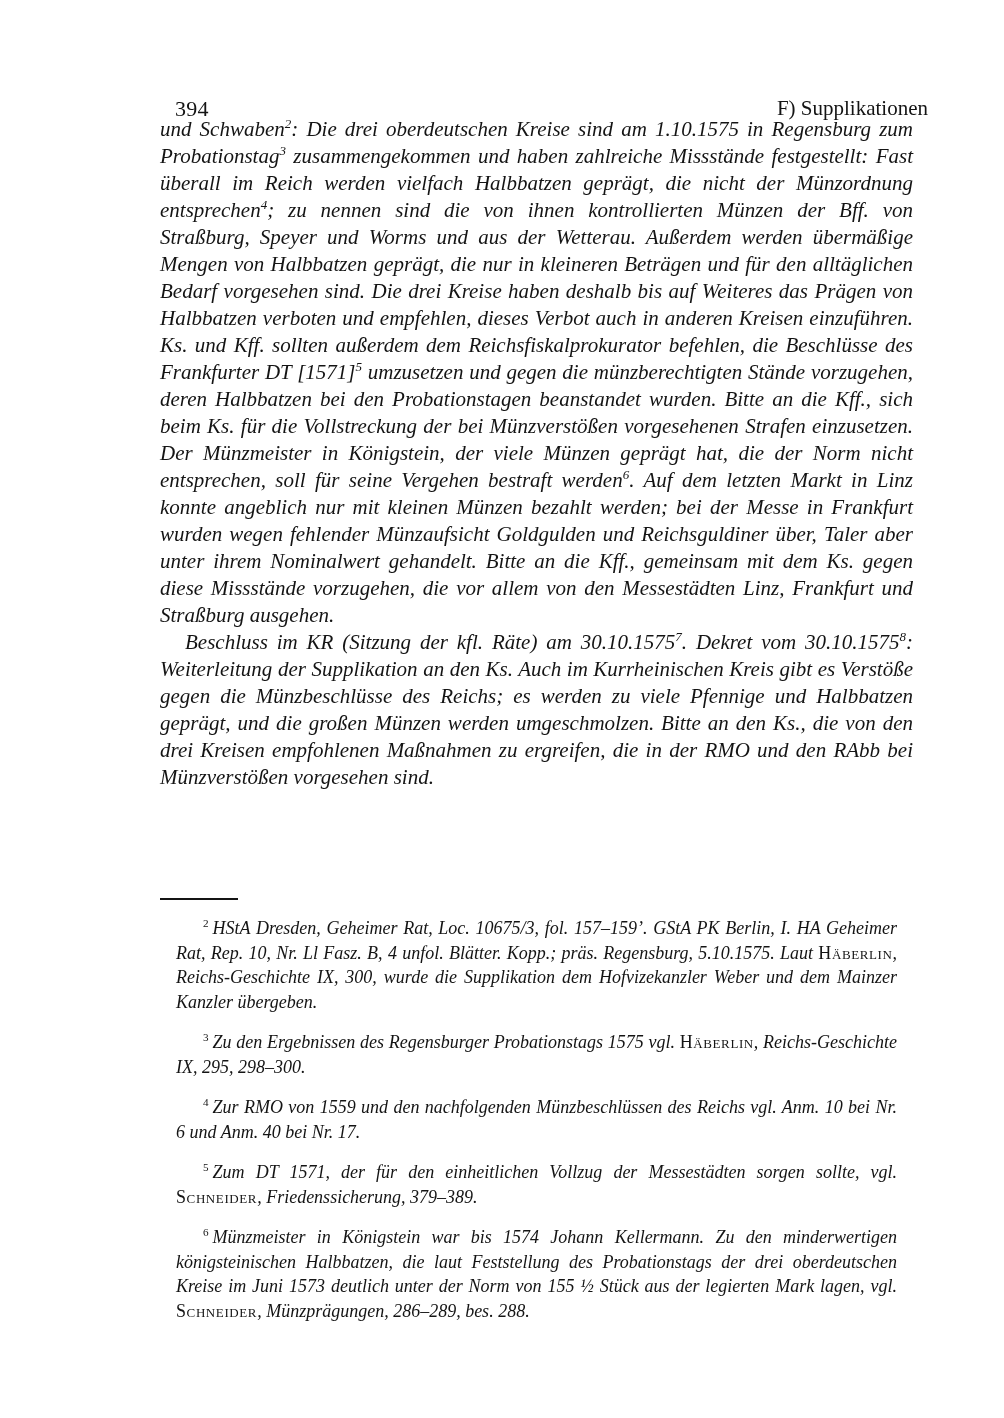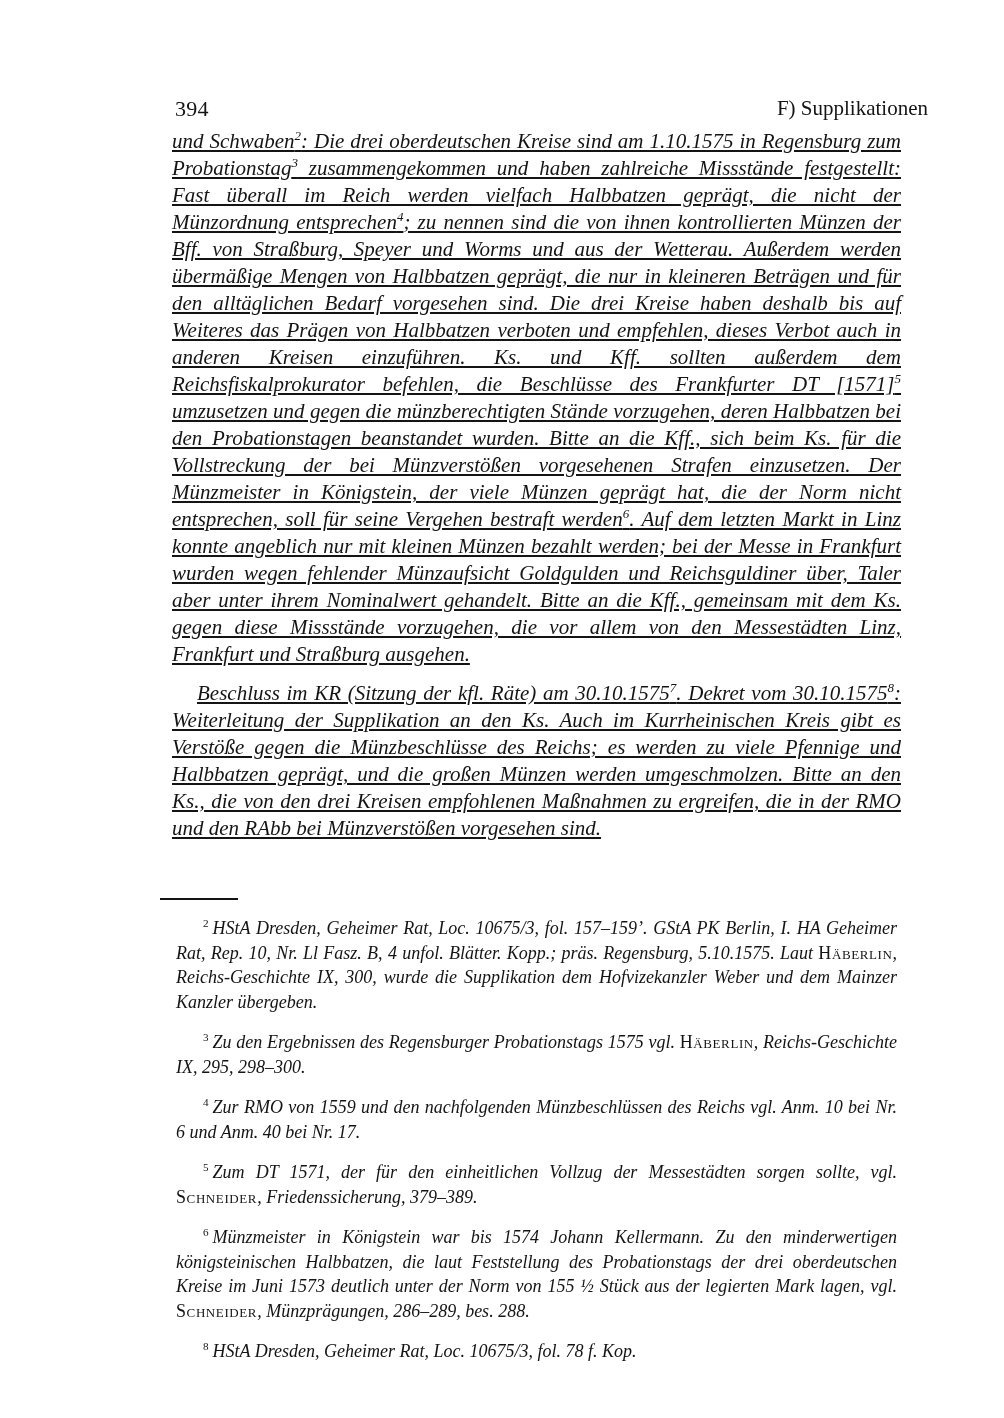--- a/index.html
+++ b/index.html
@@ -43,22 +43,21 @@
     position: absolute;
     left: 160px;
     top: 116px;
     width: 753px;
     font-style: italic;
     font-size: 21px;
     line-height: 27px;
     text-align: justify;
   }
   .body-text p {
-    margin: 12px;
-    text-decoration: underline;
+    margin: 0;
   }
   .body-text p.indent {
     text-indent: 25px;
   }
   sup {
     font-size: 0.62em;
     line-height: 0;
     vertical-align: super;
   }
   
@@ -106,15 +105,14 @@
   </main>
 
 <section class="footnotes">
   <div class="footnote-separator"></div>
   <div>
       <p class="footnote"><sup class="fn-num">2</sup><span>HStA Dresden, Geheimer Rat, Loc. 10675/3, fol. 157–159’. GStA PK Berlin, I. HA Geheimer Rat, Rep. 10, Nr. Ll Fasz. B, 4 unfol. Blätter. Kopp.; präs. Regensburg, 5.10.1575. Laut </span><span class="sc">Häberlin</span><span>, Reichs-Geschichte IX, 300, wurde die Supplikation dem Hofvizekanzler Weber und dem Mainzer Kanzler übergeben.</span></p>
       <p class="footnote"><sup class="fn-num">3</sup><span>Zu den Ergebnissen des Regensburger Probationstags 1575 vgl. </span><span class="sc">Häberlin</span><span>, Reichs-Geschichte IX, 295, 298–300.</span></p>
       <p class="footnote"><sup class="fn-num">4</sup><span>Zur RMO von 1559 und den nachfolgenden Münzbeschlüssen des Reichs vgl. Anm. 10 bei Nr. 6 und Anm. 40 bei Nr. 17.</span></p>
       <p class="footnote"><sup class="fn-num">5</sup><span>Zum DT 1571, der für den einheitlichen Vollzug der Messestädten sorgen sollte, vgl. </span><span class="sc">Schneider</span><span>, Friedenssicherung, 379–389.</span></p>
       <p class="footnote"><sup class="fn-num">6</sup><span>Münzmeister in Königstein war bis 1574 Johann Kellermann. Zu den minderwertigen königsteinischen Halbbatzen, die laut Feststellung des Probationstags der drei oberdeutschen Kreise im Juni 1573 deutlich unter der Norm von 155 ½ Stück aus der legierten Mark lagen, vgl. </span><span class="sc">Schneider</span><span>, Münzprägungen, 286–289, bes. 288.</span></p>
-      <p class="footnote"><sup class="fn-num">8</sup><span>HStA Dresden, Geheimer Rat, Loc. 10675/3, fol. 78 f. Kop.</span></p>
     </div>
 </section>
 
 </body></html>

